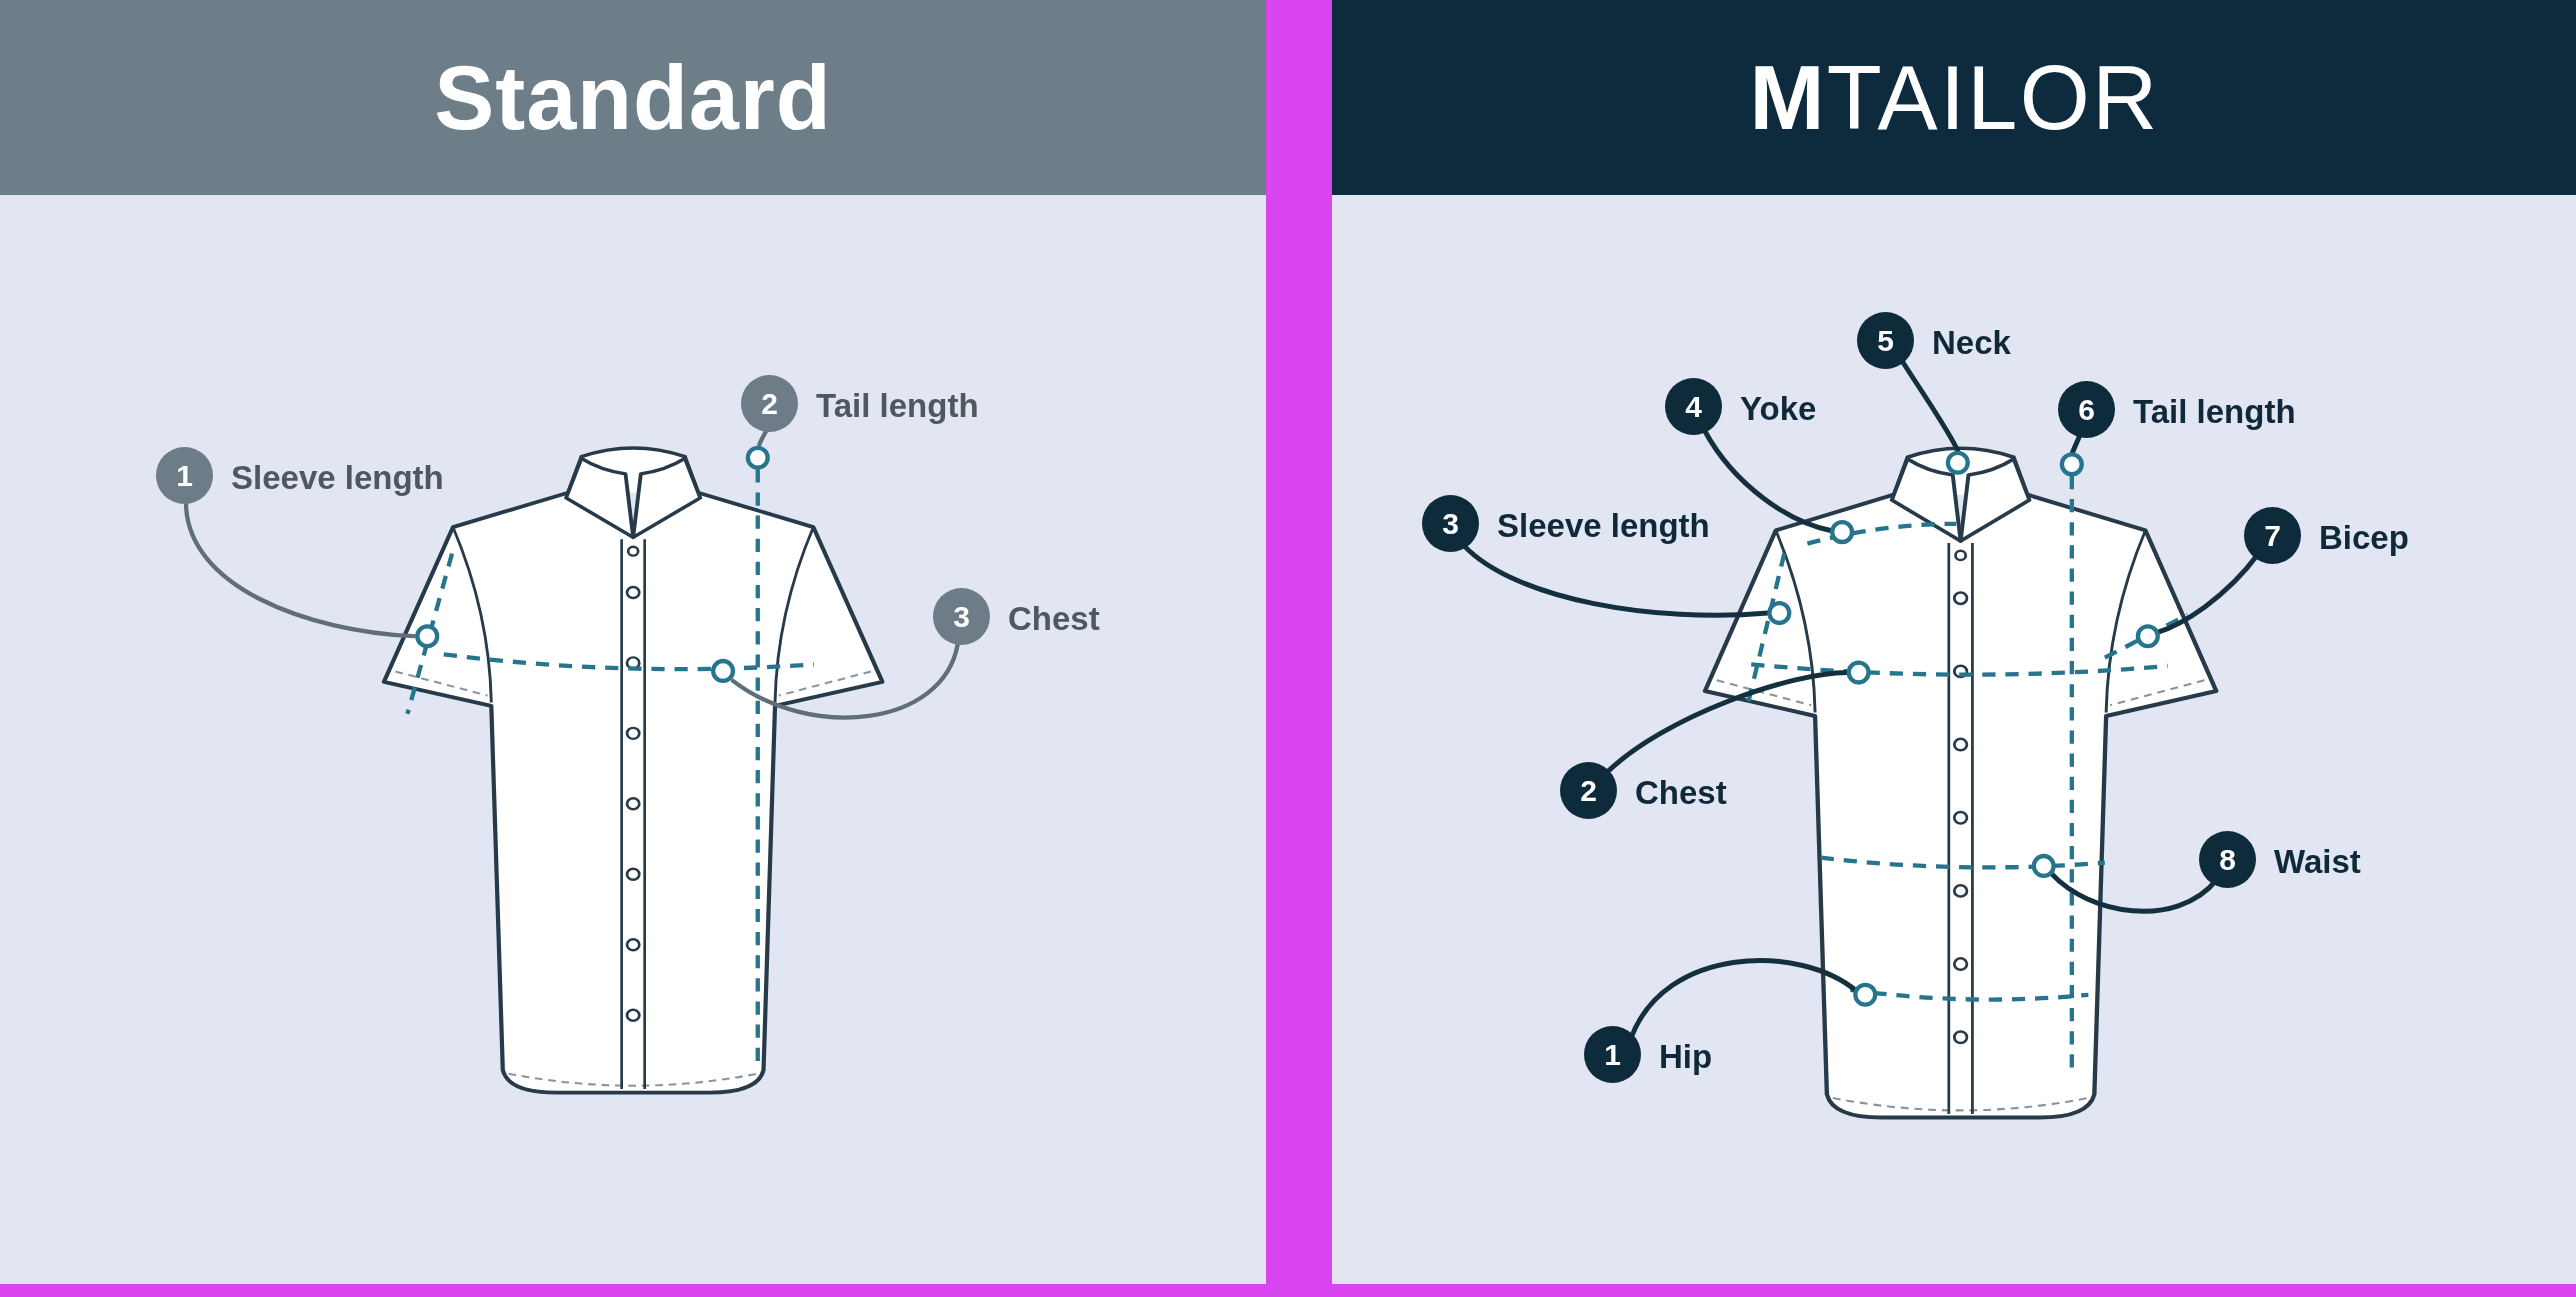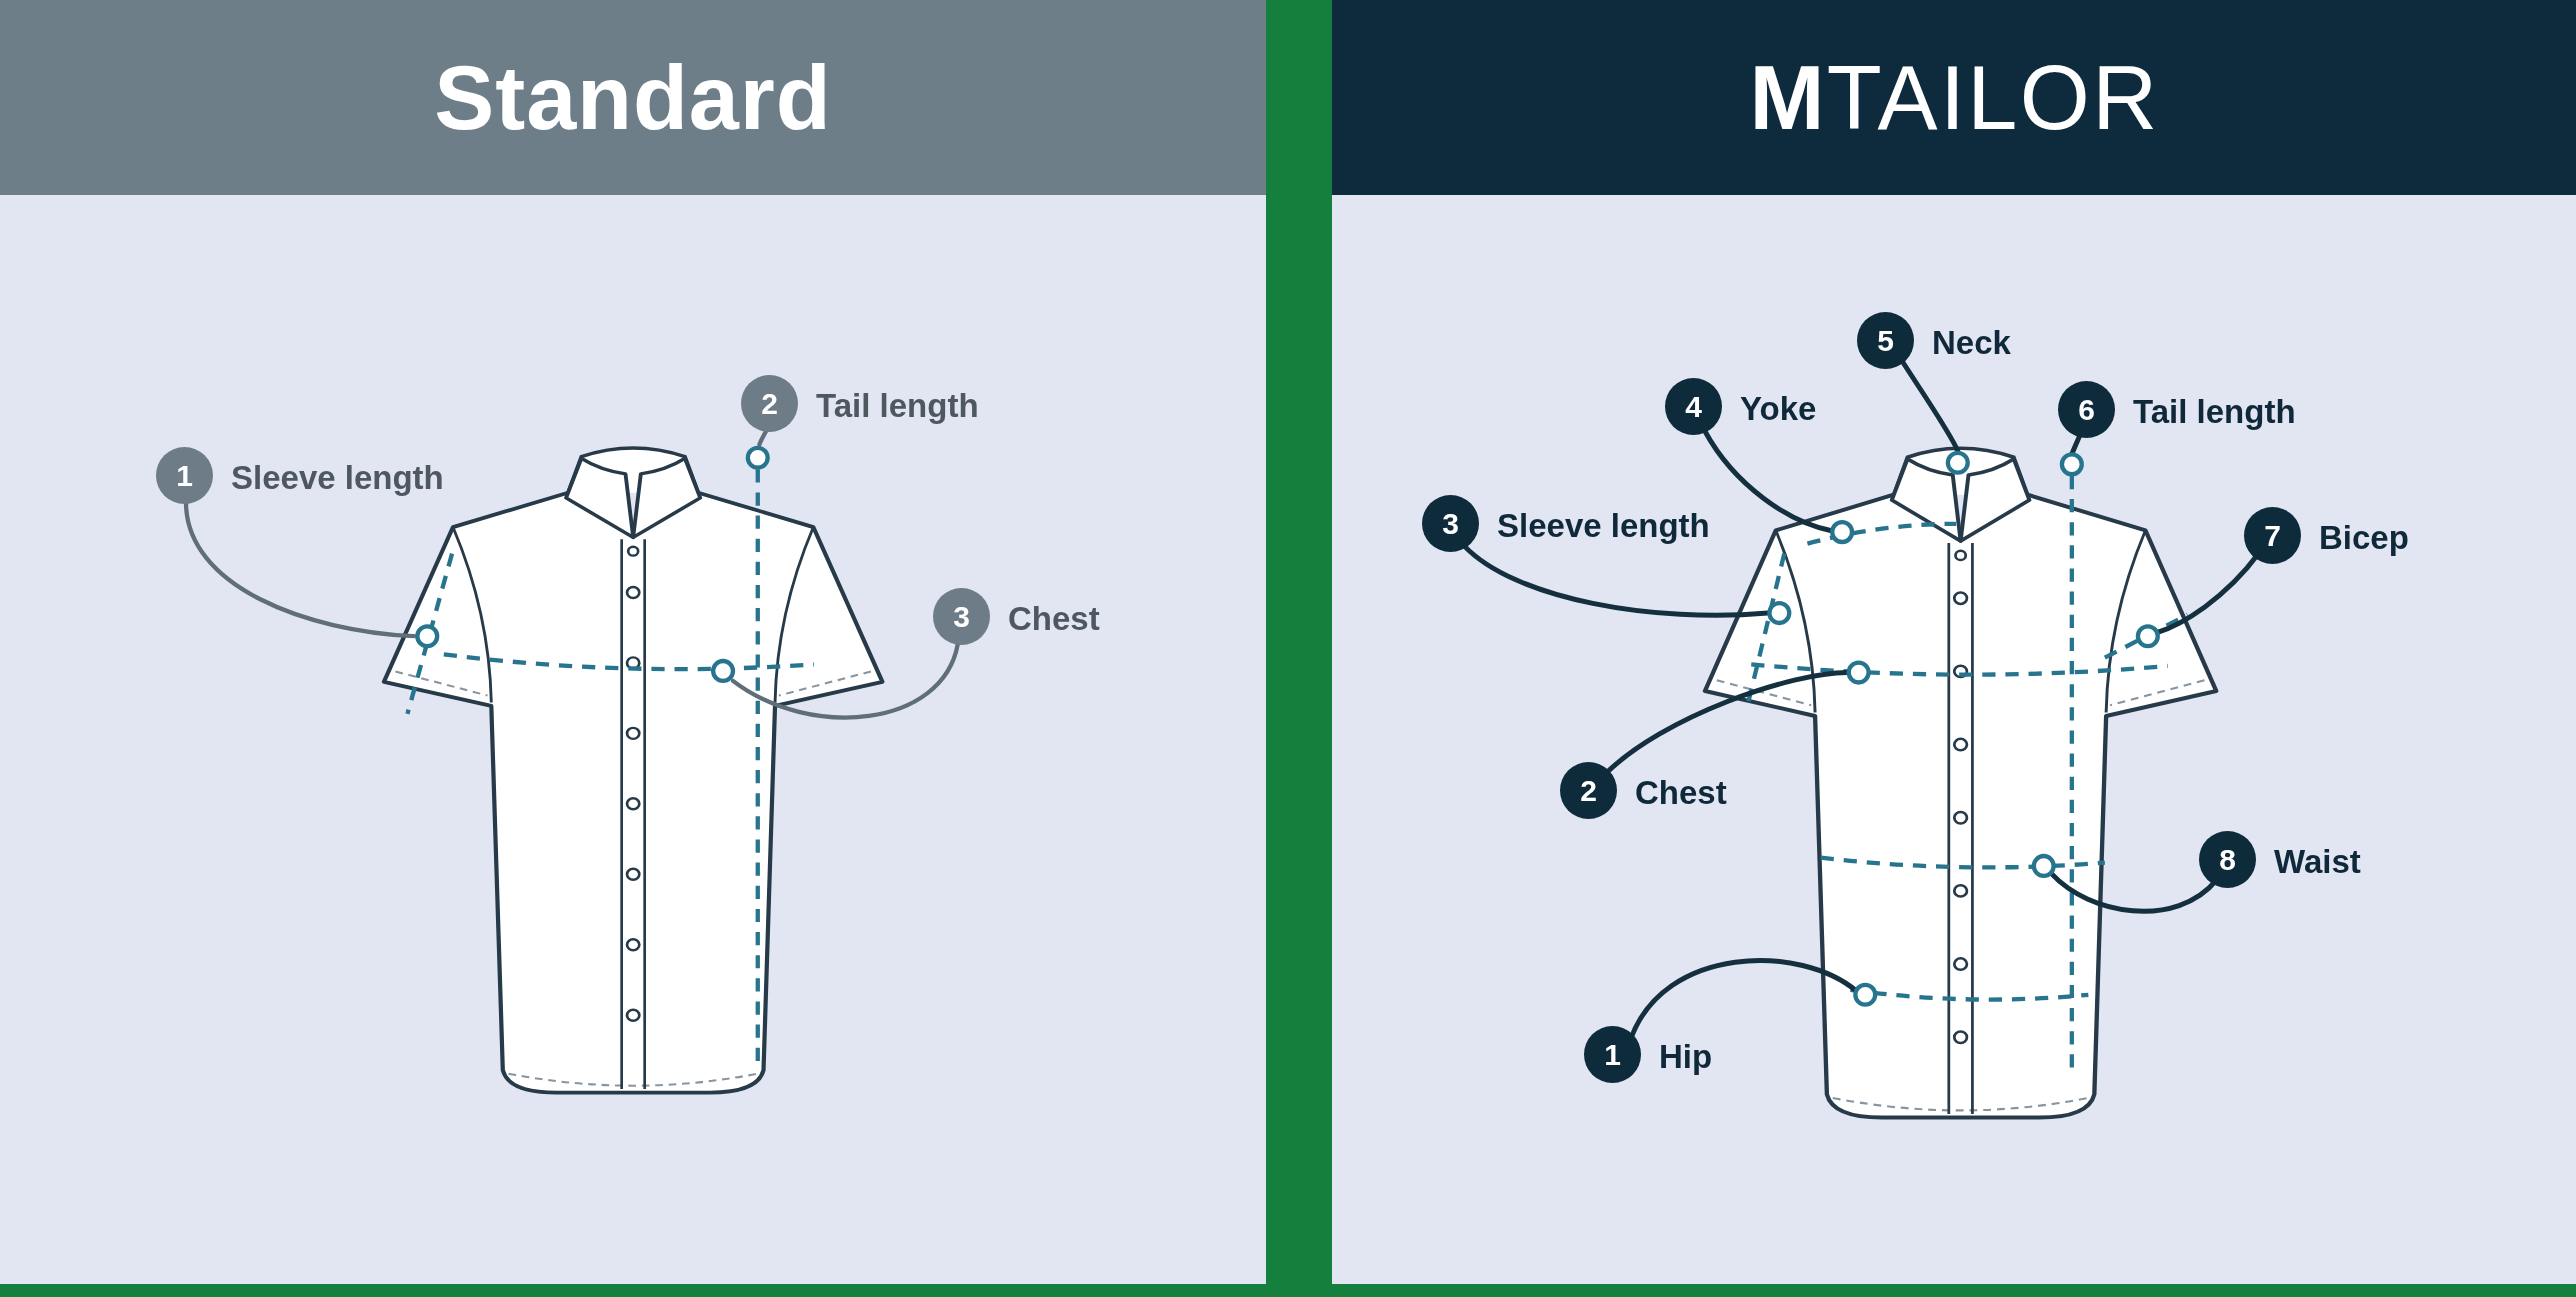--- a/index.html
+++ b/index.html
@@ -1,16 +1,16 @@
 <!DOCTYPE html>
 <html style="font-size:8.8px"><head>
 <meta charset="utf-8">
 <style>
   html,body{margin:0;padding:0;background:#000;}
-  #stage{position:relative;width:2576px;height:1297px;background:#15803d;overflow:hidden;}
+  #stage{position:relative;width:2576px;height:1297px;background:#d946ef;overflow:hidden;}
   #scaler{position:absolute;top:0;left:0;width:859px;height:432px;transform:scale(3);transform-origin:0 0;font-family:"Liberation Sans",sans-serif;}
   .panel{position:absolute;top:0;height:428px;background:#e2e6f2;overflow:hidden;}
   .panel.left{left:0;width:422px;}
   .panel.right{left:444px;width:415px;}
   .header{position:absolute;top:0;left:0;width:100%;height:65px;display:flex;align-items:center;justify-content:center;z-index:10;}
   .header.standard{background:#6e7e89;}
   .header.mtailor{background:#0d2b3c;}
   .title{color:#ffffff;font-size:30px;font-weight:800;letter-spacing:0.3px;}
   .brand{color:#ffffff;font-size:30px;letter-spacing:0.8px;}
   .brand-m{font-weight:800;}

